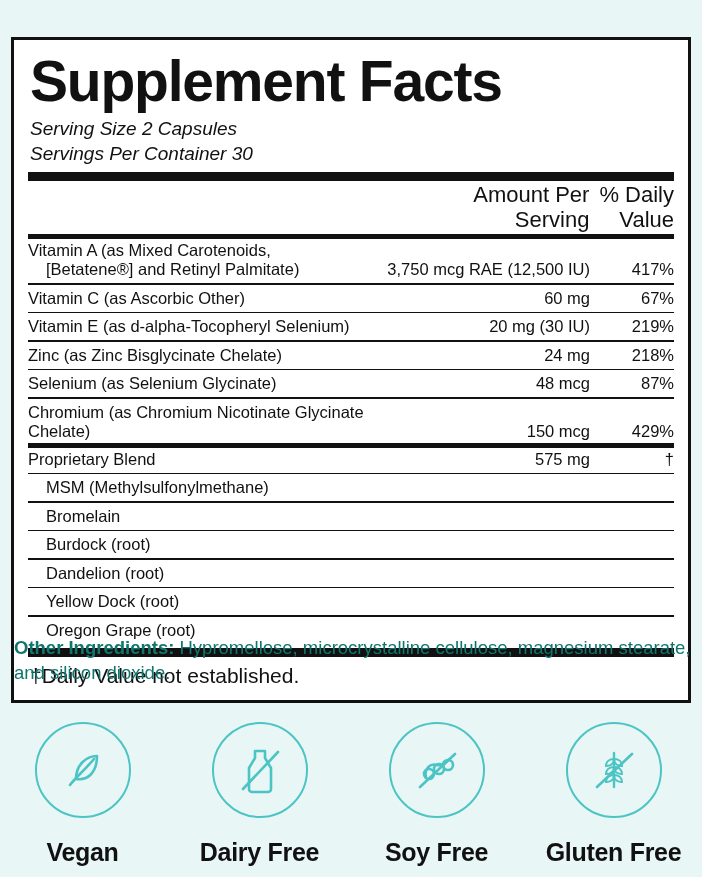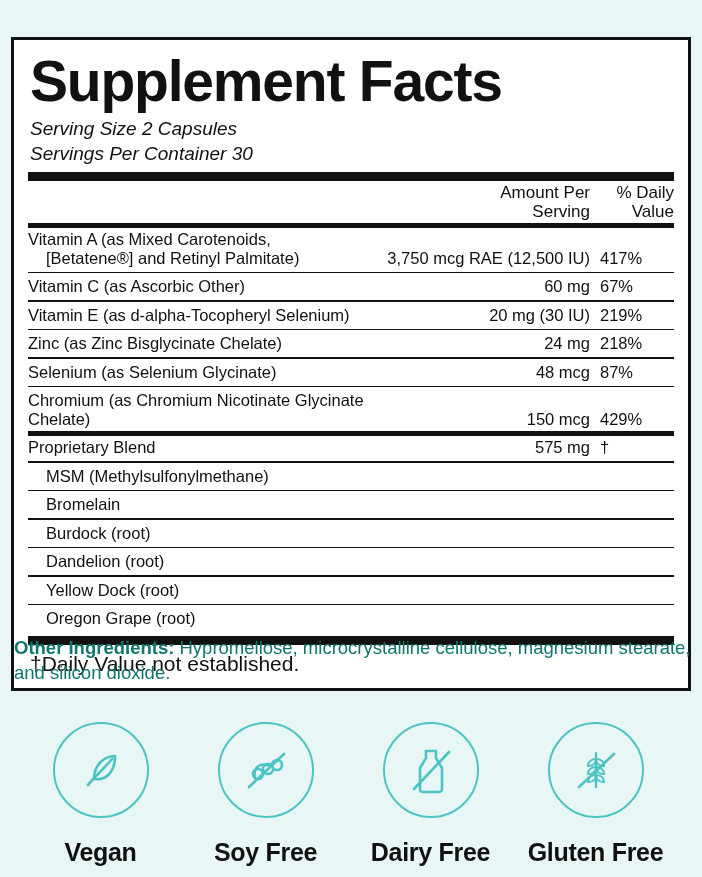--- a/index.html
+++ b/index.html
@@ -60,30 +60,30 @@
     width: 100%;
     border-collapse: collapse;
     font-size: 16.5px;
   }
   table.facts td {
     padding: 2px 0 2px 0;
     vertical-align: bottom;
   }
   .col-name { text-align: left; }
   .col-amt { text-align: right; white-space: nowrap; padding-right: 10px !important; }
-  .col-dv  { white-space: nowrap; width: 74px; }
+  .col-dv  { text-align: right; white-space: nowrap; width: 74px; }
 
   .hdr-row td {
     padding-top: 4px;
     padding-bottom: 3px;
     line-height: 1.12;
   }
   .hdr-amt, .hdr-dv {
     text-align: right;
-    font-size: 17px;
+    font-size: 22px;
   }
 
   .row-sep td {
     padding: 0;
     height: 0;
   }
   .sep-line {
     height: 1.5px;
     background: #111111;
     width: 100%;
@@ -109,21 +109,21 @@
   }
   .other-ing b { font-weight: bold; }
 
   
   .badges {
     position: absolute;
     left: 0;
     top: 722px;
     width: 696px;
     display: flex;
-    justify-content: center;
+    justify-content: space-between;
     align-items: flex-start;
   }
   .badge {
     width: 165px;
     text-align: center;
   }
   .badge-circle {
     width: 92px;
     height: 92px;
     margin: 0 auto;
@@ -325,38 +325,38 @@
           <path d="M14 42 C20 34 26 30 38 16" stroke="#4cc4c4" stroke-width="2.6" fill="none" stroke-linecap="round"></path>
           <path d="M41 13 C41 29 32 38 20 36 C20 22 30 13 41 13 Z" stroke="#4cc4c4" stroke-width="2.6" fill="none" stroke-linejoin="round"></path>
         </svg>
       </div>
       <div class="badge-label">Vegan</div>
     </div>
 
     <div class="badge">
       <div class="badge-circle">
         <svg width="54" height="54" viewBox="0 0 54 54">
+          <path d="M22 8 h10 v7 l6 10 v21 a3 3 0 0 1 -3 3 h-16 a3 3 0 0 1 -3 -3 v-21 l6 -10 z" stroke="#4cc4c4" stroke-width="2.6" fill="none" stroke-linejoin="round"></path>
+          <line x1="10" y1="46" x2="45" y2="9" stroke="#4cc4c4" stroke-width="2.6" stroke-linecap="round"></line>
+        </svg>
+      </div>
+      <div class="badge-label">Dairy Free</div>
+    </div>
+
+    <div class="badge">
+      <div class="badge-circle">
+        <svg width="54" height="54" viewBox="0 0 54 54">
           <path d="M16 34 C14 26 20 20 27 22 C33 24 36 18 40 16" stroke="#4cc4c4" stroke-width="2.6" fill="none" stroke-linecap="round"></path>
           <circle cx="19" cy="31" r="5" stroke="#4cc4c4" stroke-width="2.6" fill="none"></circle>
           <circle cx="29" cy="26" r="5" stroke="#4cc4c4" stroke-width="2.6" fill="none"></circle>
           <circle cx="38" cy="22" r="5" stroke="#4cc4c4" stroke-width="2.6" fill="none"></circle>
           <line x1="10" y1="44" x2="45" y2="11" stroke="#4cc4c4" stroke-width="2.6" stroke-linecap="round"></line>
         </svg>
       </div>
       <div class="badge-label">Soy Free</div>
-    </div>
-
-    <div class="badge">
-      <div class="badge-circle">
-        <svg width="54" height="54" viewBox="0 0 54 54">
-          <path d="M22 8 h10 v7 l6 10 v21 a3 3 0 0 1 -3 3 h-16 a3 3 0 0 1 -3 -3 v-21 l6 -10 z" stroke="#4cc4c4" stroke-width="2.6" fill="none" stroke-linejoin="round"></path>
-          <line x1="10" y1="46" x2="45" y2="9" stroke="#4cc4c4" stroke-width="2.6" stroke-linecap="round"></line>
-        </svg>
-      </div>
-      <div class="badge-label">Dairy Free</div>
     </div>
 
     <div class="badge">
       <div class="badge-circle">
         <svg width="54" height="54" viewBox="0 0 54 54">
           <line x1="27" y1="10" x2="27" y2="44" stroke="#4cc4c4" stroke-width="2.4" stroke-linecap="round"></line>
           <path d="M27 16 C22 16 19 19 19 23 C23 23 27 21 27 16 Z" stroke="#4cc4c4" stroke-width="2" fill="none"></path>
           <path d="M27 16 C32 16 35 19 35 23 C31 23 27 21 27 16 Z" stroke="#4cc4c4" stroke-width="2" fill="none"></path>
           <path d="M27 24 C22 24 19 27 19 31 C23 31 27 29 27 24 Z" stroke="#4cc4c4" stroke-width="2" fill="none"></path>
           <path d="M27 24 C32 24 35 27 35 31 C31 31 27 29 27 24 Z" stroke="#4cc4c4" stroke-width="2" fill="none"></path>

